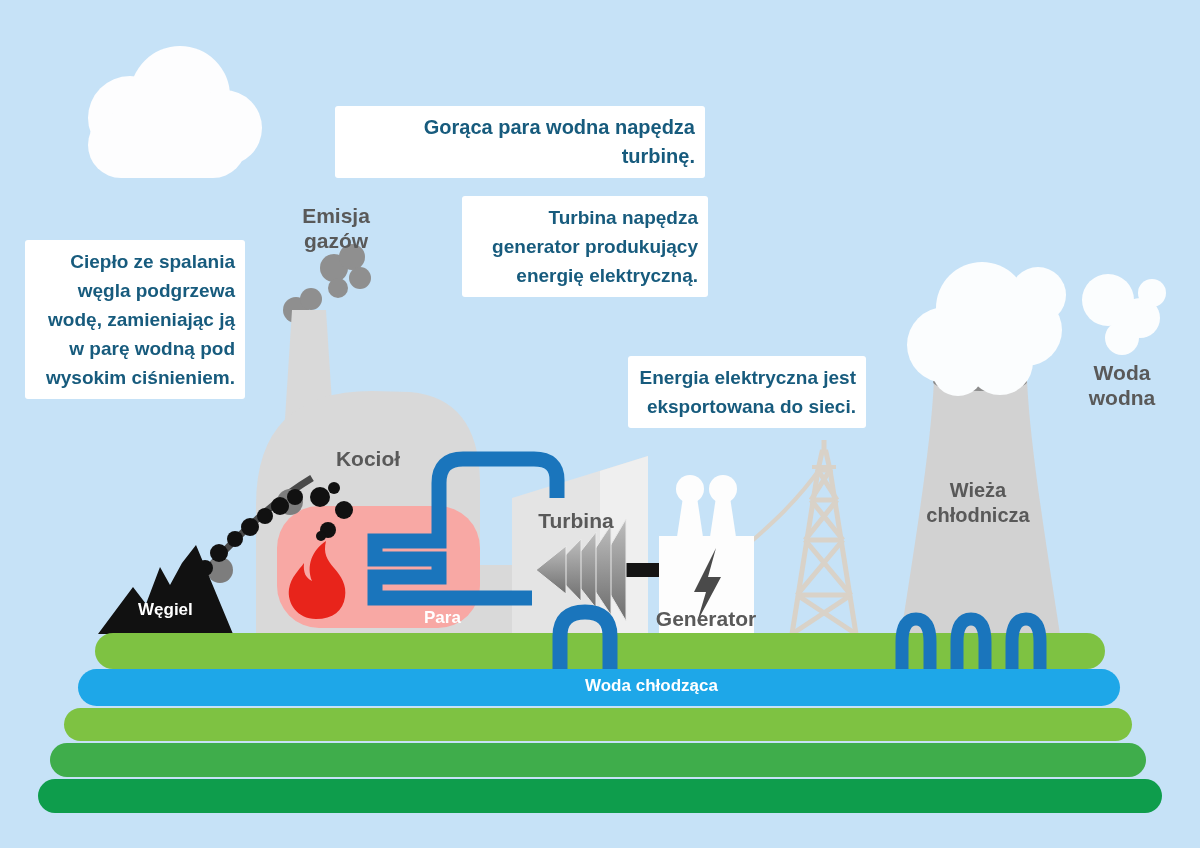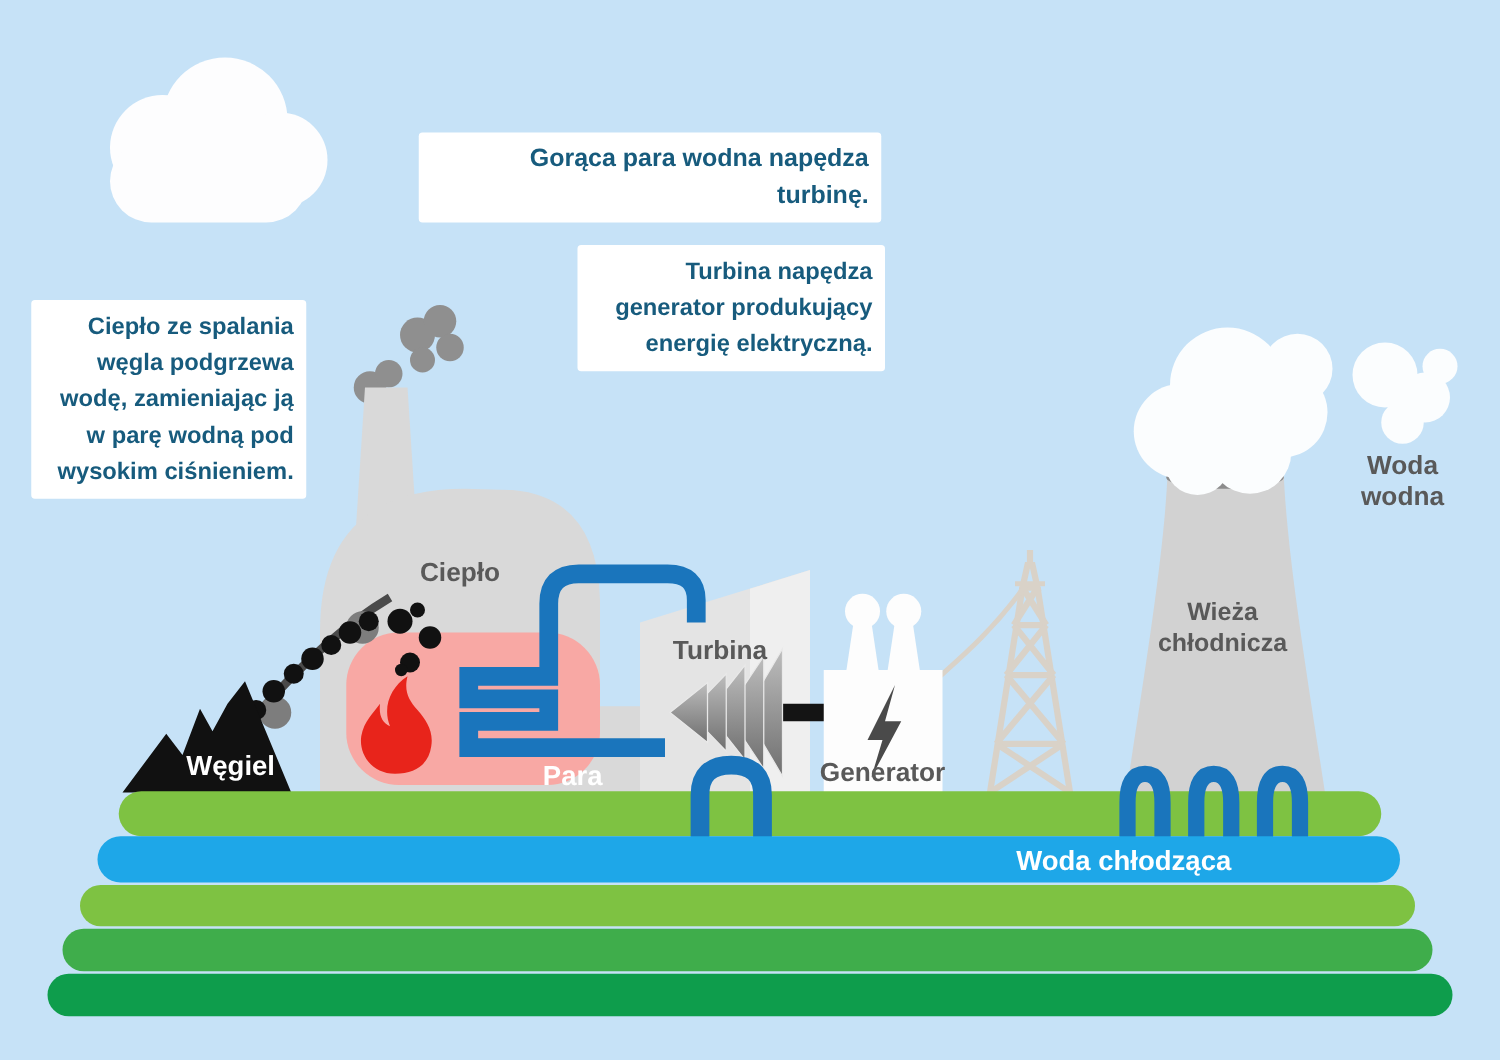--- a/index.html
+++ b/index.html
@@ -8,21 +8,21 @@
     background:#c6e2f7;
     font-family:"Liberation Sans", sans-serif;
   }
   #scene{position:absolute;left:0;top:0;width:1200px;height:848px;}
   .txt{position:absolute;font-weight:bold;}
   .callout{
     background:#ffffff;color:#175b7d;text-align:right;
     border-radius:3px;padding:7px 10px;line-height:29px;font-size:19px;
   }
   .glabel{color:#595959;text-align:center;font-size:21px;line-height:25px;}
-  .wlabel{color:#ffffff;text-align:right;font-size:22px;}
+  .wlabel{color:#ffffff;text-align:left;font-size:17px;}
   .title{color:#17617f;text-align:center;font-size:40px;line-height:56px;letter-spacing:1px;}
 </style>
 </head>
 <body>
 
 <div id="stage">
 
   <svg id="scene" viewBox="0 0 1200 848">
     <defs>
       <linearGradient id="triGrad" x1="0" y1="0" x2="0" y2="1">
@@ -143,22 +143,24 @@
     <rect x="78" y="669" width="1042" height="37" rx="18.5" fill="#1ea7e8"></rect>
     <rect x="64" y="708" width="1068" height="33" rx="16.5" fill="#7ec242"></rect>
     <rect x="50" y="743" width="1096" height="34" rx="17" fill="#3fad4b"></rect>
     <rect x="38" y="779" width="1124" height="34" rx="17" fill="#0e9d4c"></rect>
   </svg>
 
 
   <div class="txt callout" style="left:335px;top:106px;width:350px;font-size:20px;">Gorąca para wodna napędza turbinę.</div>
   <div class="txt callout" style="left:25px;top:240px;width:200px;">Ciepło ze spalania węgla podgrzewa wodę, zamieniając ją w parę wodną pod wysokim ciśnieniem.</div>
   <div class="txt callout" style="left:462px;top:196px;width:226px;">Turbina napędza generator produkujący energię elektryczną.</div>
+  <div class="txt callout" style="left:628px;top:356px;width:218px;">Energia elektryczna jest eksportowana do sieci.</div>
 
-  <div class="txt glabel" style="left:330px;top:446px;width:76px;">Ciepło</div>
+  <div class="txt glabel" style="left:270px;top:203px;width:132px;">Emisja gazów</div>
+  <div class="txt glabel" style="left:330px;top:446px;width:76px;">Kocioł</div>
   <div class="txt glabel" style="left:534px;top:508px;width:84px;">Turbina</div>
   <div class="txt glabel" style="left:654px;top:606px;width:104px;">Generator</div>
   <div class="txt glabel" style="left:918px;top:478px;width:120px;font-size:20px;">Wieża chłodnicza</div>
   <div class="txt glabel" style="left:1058px;top:360px;width:128px;">Woda wodna</div>
 
   <div class="txt wlabel" style="left:138px;top:600px;width:82px;">Węgiel</div>
   <div class="txt wlabel" style="left:424px;top:608px;width:58px;">Para</div>
   <div class="txt wlabel" style="left:585px;top:676px;width:400px;">Woda chłodząca</div>
 
 </div>

